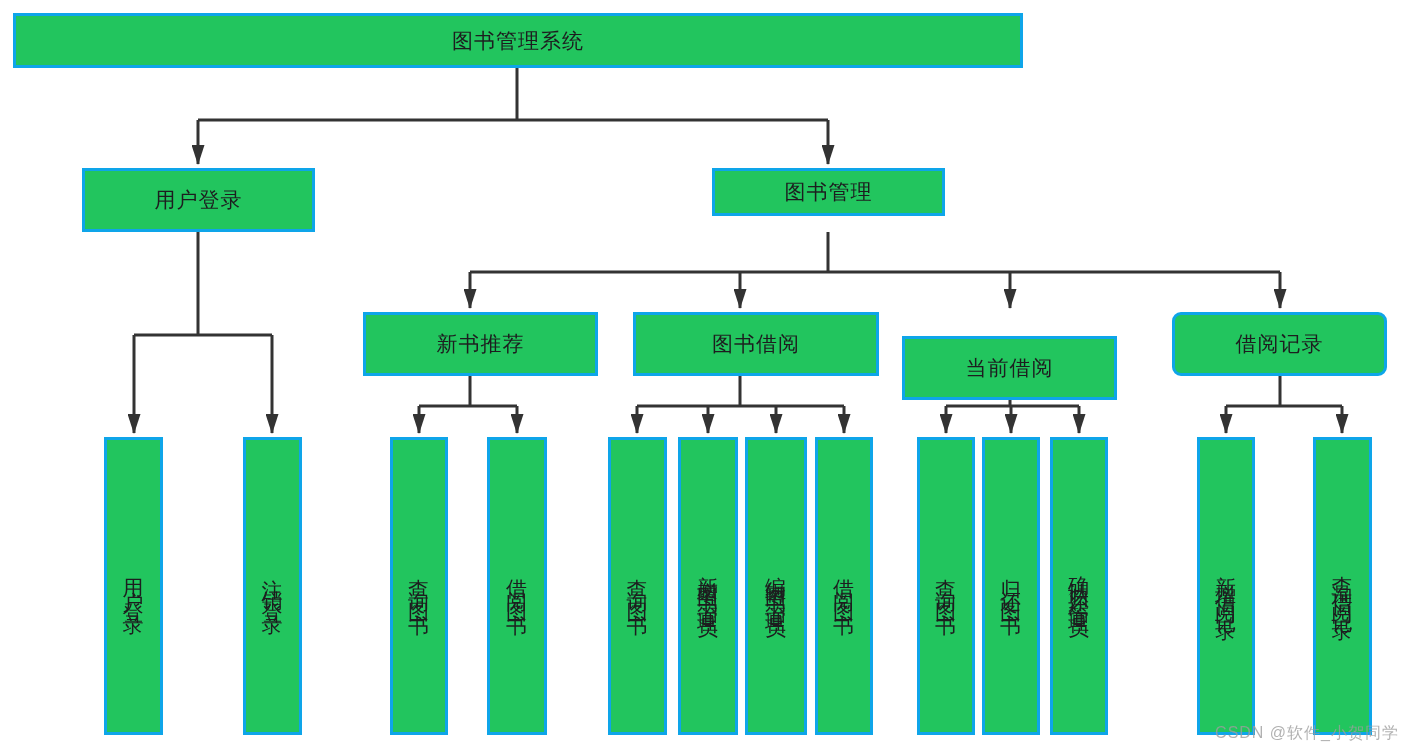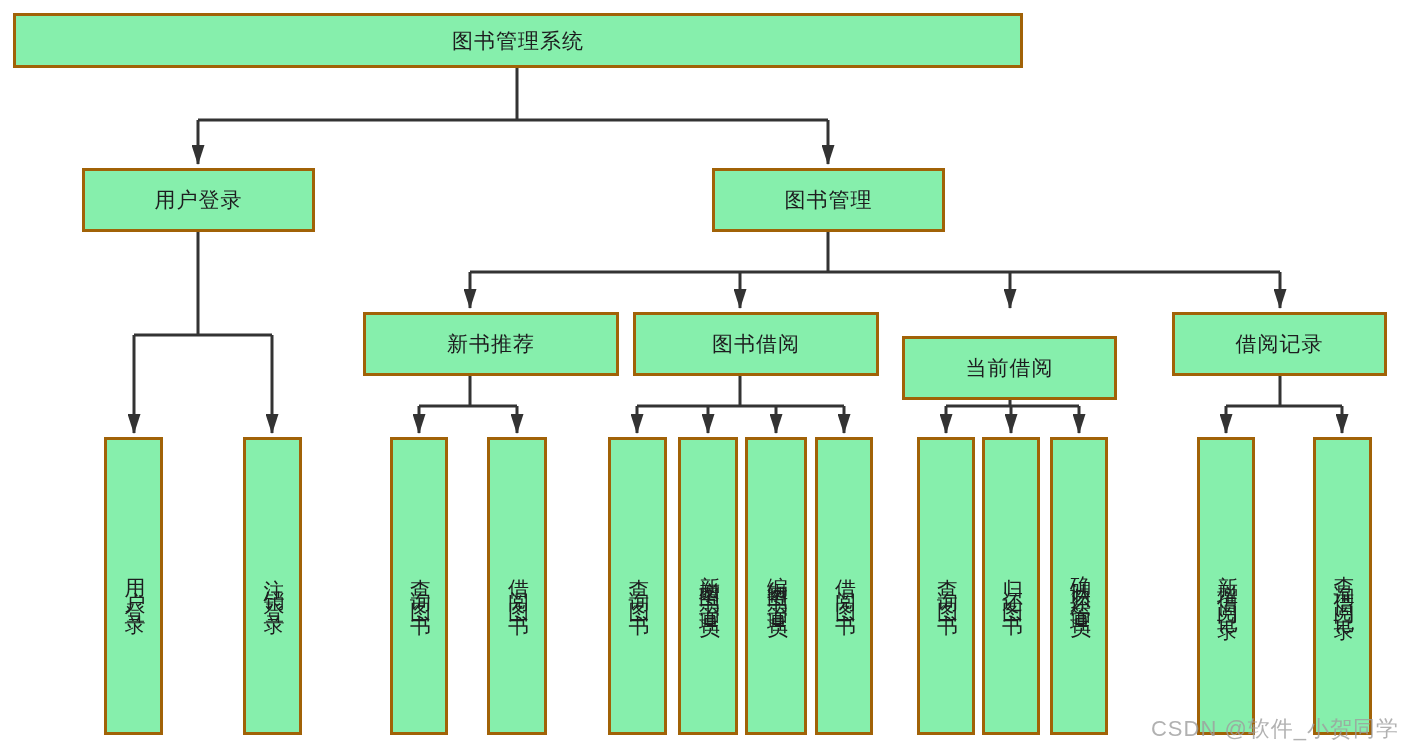--- a/index.html
+++ b/index.html
@@ -6,44 +6,43 @@
   #canvas{
     position:relative;
     width:1405px;height:747px;
     background:#ffffff;
     font-family:"Liberation Sans","DejaVu Sans",sans-serif;
     overflow:hidden;
   }
   #connectors{position:absolute;left:0;top:0;z-index:0;}
   .node{
     position:absolute;
-    background:#86efac;
-    border:3px solid #a16207;
+    background:#22c55e;
+    border:3px solid #0ea5e9;
     box-sizing:border-box;
     display:flex;align-items:center;justify-content:center;
     color:#1d1d1f;
     z-index:1;
-    font-family:Liberation Mono, monospace;
   }
   .h-node{font-size:21px;letter-spacing:1px;}
   .leaf{z-index:1;}
   .leaf .vtext{
     writing-mode:vertical-rl;
     text-orientation:mixed;
     line-height:1;
     font-size:21px;
     letter-spacing:12px;
     white-space:nowrap;
   }
   .leaf .vtext.med{letter-spacing:9px;}
   .leaf .vtext.tight{letter-spacing:6px;}
   #watermark{
     position:absolute;
     right:6px;bottom:3px;
-    font-size:22px;
+    font-size:16px;
     color:rgba(158,158,158,0.8);
     z-index:2;
     letter-spacing:1px;
   }
 </style>
 </head>
 <body>
 
 <div id="canvas">
 
@@ -90,34 +89,34 @@
     </g>
   </svg>
 
   <div class="node h-node" style="left:13px;top:13px;width:1010px;height:55px;">
     <span>图书管理系统</span>
   </div>
 
   <div class="node h-node" style="left:82px;top:168px;width:233px;height:64px;">
     <span>用户登录</span>
   </div>
-  <div class="node h-node" style="left:712px;top:168px;width:233px;height:64px;">
+  <div class="node h-node" style="left:712px;top:168px;width:233px;height:48px;">
     <span>图书管理</span>
   </div>
 
-  <div class="node h-node" style="left:363px;top:312px;width:256px;height:64px;">
+  <div class="node h-node" style="left:363px;top:312px;width:235px;height:64px;">
     <span>新书推荐</span>
   </div>
   <div class="node h-node" style="left:633px;top:312px;width:246px;height:64px;">
     <span>图书借阅</span>
   </div>
   <div class="node h-node" style="left:902px;top:312px;width:215px;height:64px;margin-top:24px;">
     <span>当前借阅</span>
   </div>
-  <div class="node h-node" style="left:1172px;top:312px;width:215px;height:64px;">
+  <div class="node h-node" style="left:1172px;top:312px;width:215px;height:64px;border-radius:9px;">
     <span>借阅记录</span>
   </div>
 
   <div class="node leaf" style="left:104px;top:437px;width:59px;height:298px;">
     <span class="vtext">用户登录</span>
   </div>
   <div class="node leaf" style="left:243px;top:437px;width:59px;height:298px;">
     <span class="vtext">注销登录</span>
   </div>
 

